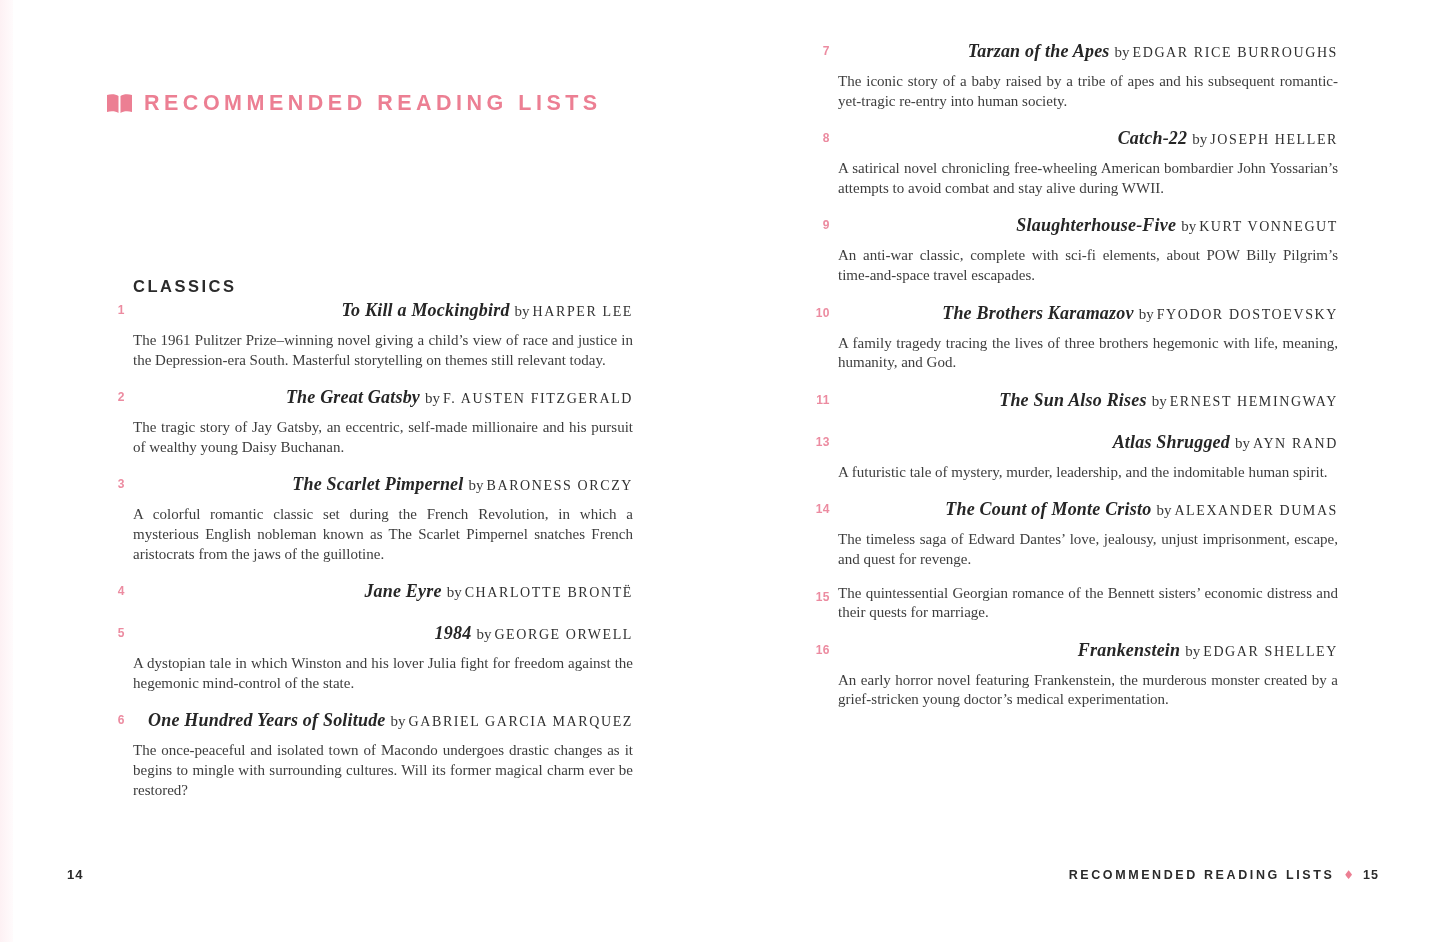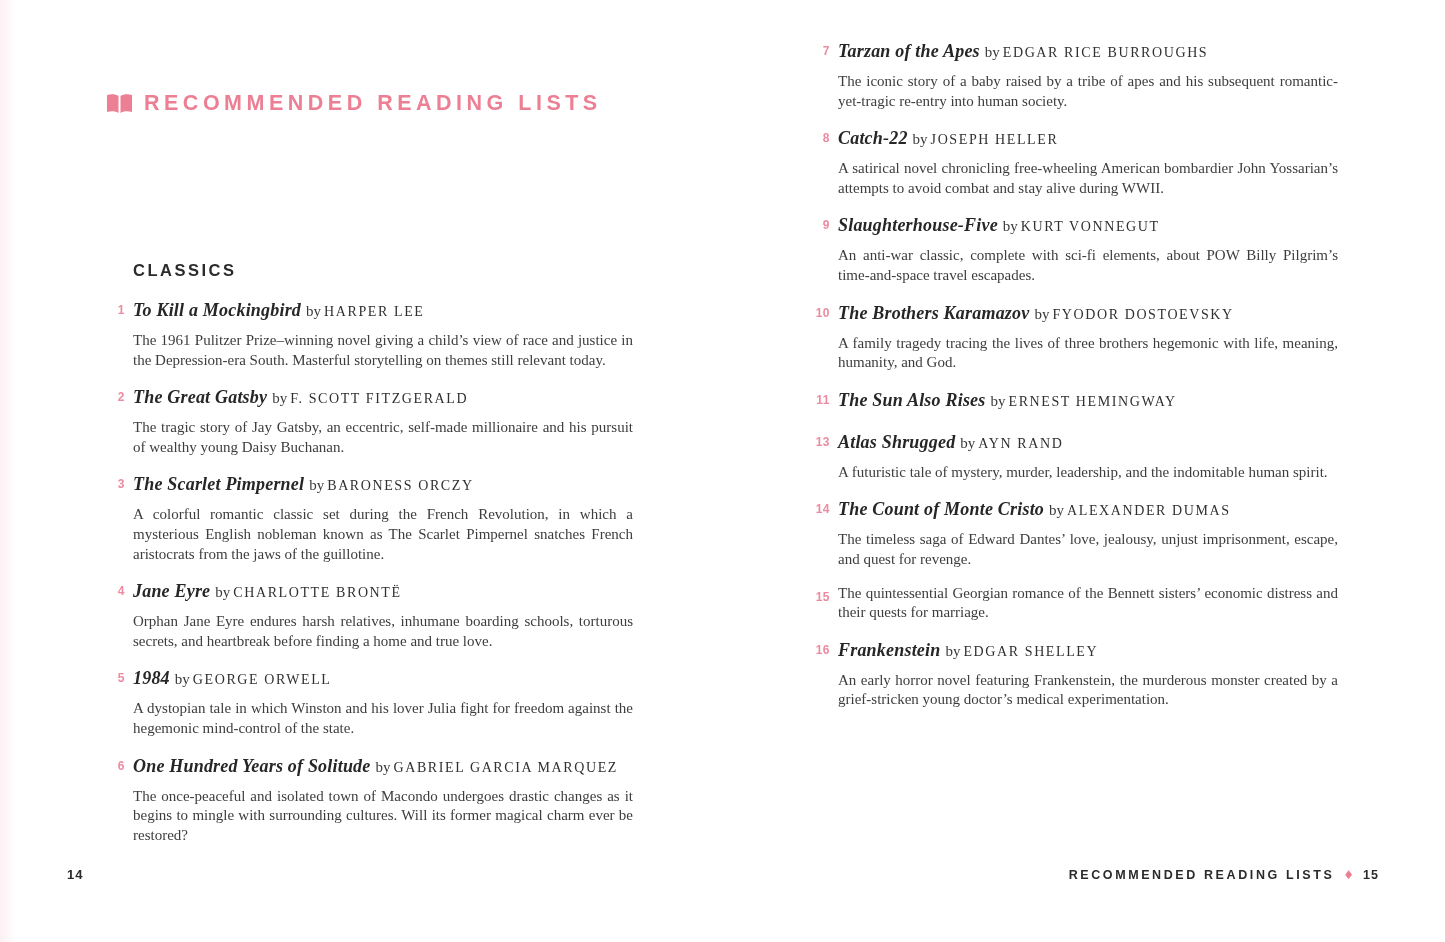--- a/index.html
+++ b/index.html
@@ -32,21 +32,21 @@
     font-family: "Liberation Sans", "DejaVu Sans", sans-serif;
     font-size: 21.5px;
     font-weight: bold;
     letter-spacing: 4.5px;
     color: #ec7f93;
     white-space: nowrap;
   }
   
   .section-title {
     position: absolute;
-    left: 133px; top: 261px;
+    left: 133px; top: 277px;
     font-family: "Liberation Sans", "DejaVu Sans", sans-serif;
     font-size: 16.5px;
     font-weight: bold;
     letter-spacing: 2.5px;
     color: #2b2b2b;
   }
   
   .entries { position: absolute; width: 500px; }
   .entries-left  { left: 133px; top: 297px; }
   .entries-right { left: 838px; top: 38px; }
@@ -57,20 +57,21 @@
     top: 6px;
     font-family: "Liberation Sans", "DejaVu Sans", sans-serif;
     font-size: 12px;
     font-weight: bold;
     color: #ec8ba0;
     letter-spacing: 0.5px;
   }
   .entry-title-line {
     line-height: 26px;
     white-space: nowrap;
+    text-align: right;
   }
   .book-title {
     font-style: italic;
     font-weight: bold;
     font-size: 18px;
     color: #262626;
     letter-spacing: 0.2px;
   }
   .by-label {
     font-size: 15px;
@@ -141,39 +142,38 @@
     <div class="entry-num">1</div>
     <div class="entry-title-line">
       <span class="book-title">To Kill a Mockingbird</span><span class="by-label">by</span><span class="book-author">HARPER LEE</span>
     </div>
     <p class="book-desc">The 1961 Pulitzer Prize–winning novel giving a child’s view of race and justice in the Depression-era South. Masterful storytelling on themes still relevant today.</p>
   </div>
 
   <div class="entry">
     <div class="entry-num">2</div>
     <div class="entry-title-line">
-      <span class="book-title">The Great Gatsby</span><span class="by-label">by</span><span class="book-author">F. SCOTT FITZGERALD</span>
+      <span class="book-title">The Great Gatsby</span><span class="by-label">by</span><span class="book-author">F. AUSTEN FITZGERALD</span>
     </div>
     <p class="book-desc">The tragic story of Jay Gatsby, an eccentric, self-made millionaire and his pursuit of wealthy young Daisy Buchanan.</p>
   </div>
 
   <div class="entry">
     <div class="entry-num">3</div>
     <div class="entry-title-line">
       <span class="book-title">The Scarlet Pimpernel</span><span class="by-label">by</span><span class="book-author">BARONESS ORCZY</span>
     </div>
     <p class="book-desc">A colorful romantic classic set during the French Revolution, in which a mysterious English nobleman known as The Scarlet Pimpernel snatches French aristocrats from the jaws of the guillotine.</p>
   </div>
 
   <div class="entry">
     <div class="entry-num">4</div>
     <div class="entry-title-line">
       <span class="book-title">Jane Eyre</span><span class="by-label">by</span><span class="book-author">CHARLOTTE BRONTË</span>
     </div>
-    <p class="book-desc">Orphan Jane Eyre endures harsh relatives, inhumane boarding schools, torturous secrets, and heartbreak before finding a home and true love.</p>
   </div>
 
   <div class="entry">
     <div class="entry-num">5</div>
     <div class="entry-title-line">
       <span class="book-title">1984</span><span class="by-label">by</span><span class="book-author">GEORGE ORWELL</span>
     </div>
     <p class="book-desc">A dystopian tale in which Winston and his lover Julia fight for freedom against the hegemonic mind-control of the state.</p>
   </div>
 

